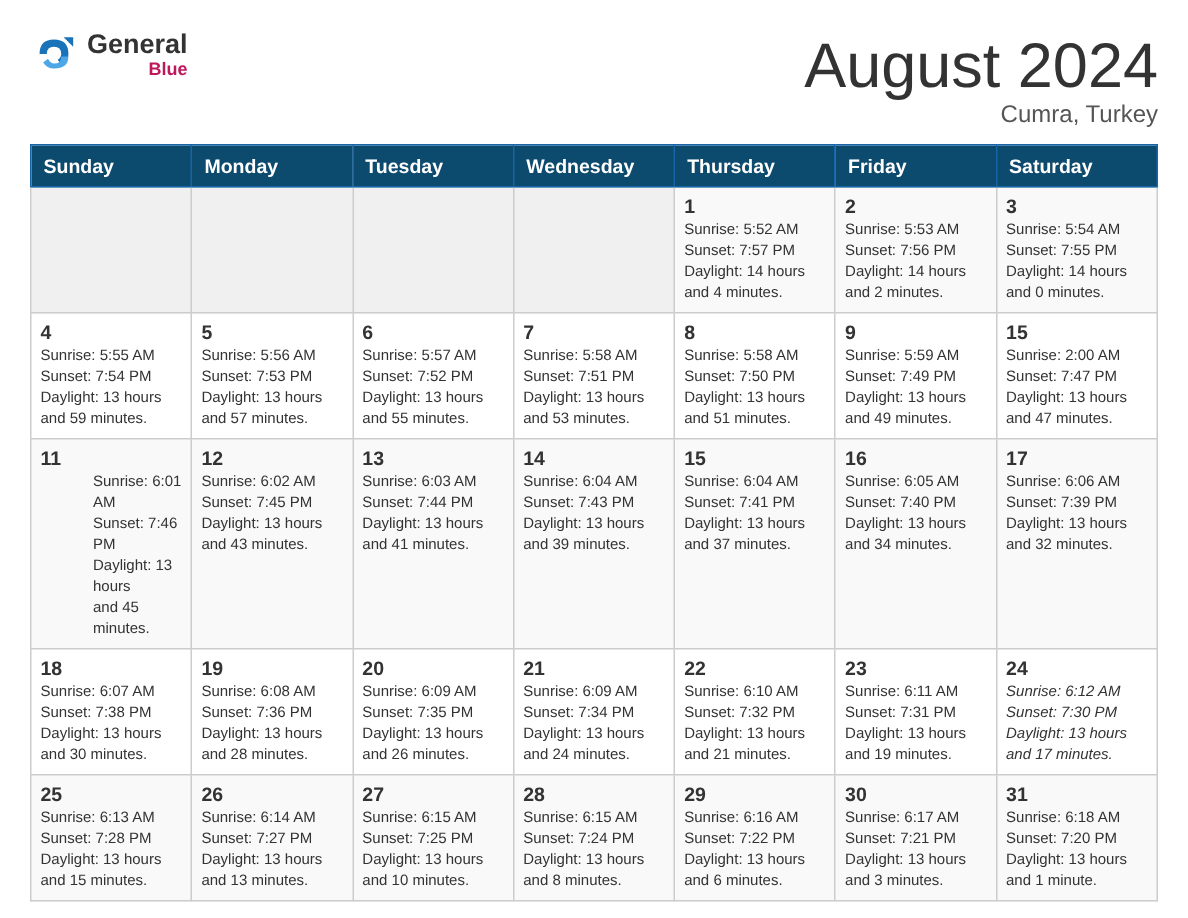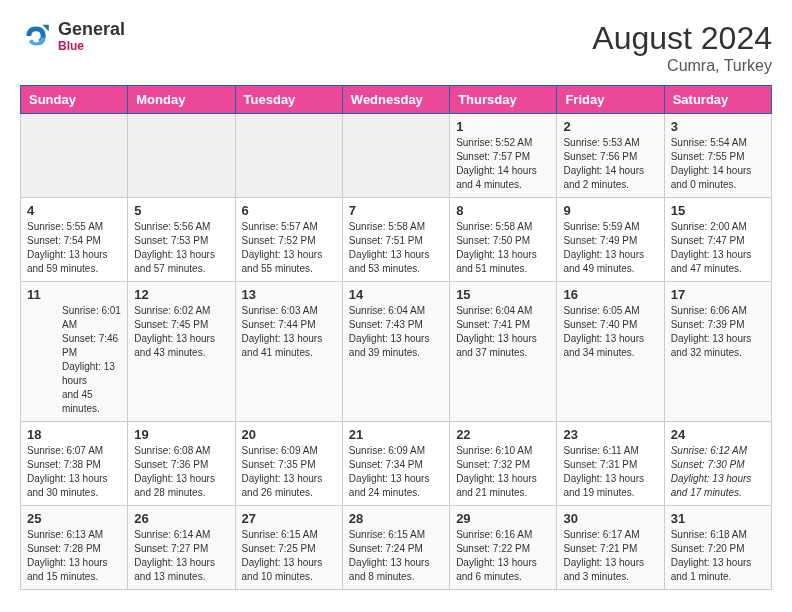--- a/index.html
+++ b/index.html
@@ -13,20 +13,21 @@
     .header {
       display: flex;
       justify-content: space-between;
       align-items: flex-start;
       margin-bottom: 10px;
     }
     .logo {
       display: flex;
       align-items: center;
       gap: 6px;
+      text-align: right;
     }
     .logo-text {
       display: flex;
       flex-direction: column;
       line-height: 1.1;
     }
     .logo-general {
       font-size: 18px;
       font-weight: bold;
       color: #333;
@@ -37,35 +38,35 @@
       color: #be185d;
     }
     .logo-icon {
       width: 32px;
       height: 32px;
     }
     .title-area {
       text-align: right;
     }
     .month-year {
-      font-size: 32px;
+      font-size: 42px;
       font-weight: 300;
       color: #333;
     }
     .location {
       font-size: 16px;
       color: #555;
     }
     .calendar {
       width: 100%;
       border-collapse: collapse;
       border: 1px solid #ccc;
     }
     .calendar thead tr th {
-      background-color: #ec4899;
+      background-color: #0c4a6e;
       color: #fff;
       font-size: 13px;
       font-weight: bold;
       text-align: left;
       padding: 6px 8px;
       border: 1px solid #1565a8;
     }
     .calendar tbody tr td {
       width: calc(100% / 7);
       vertical-align: top;

